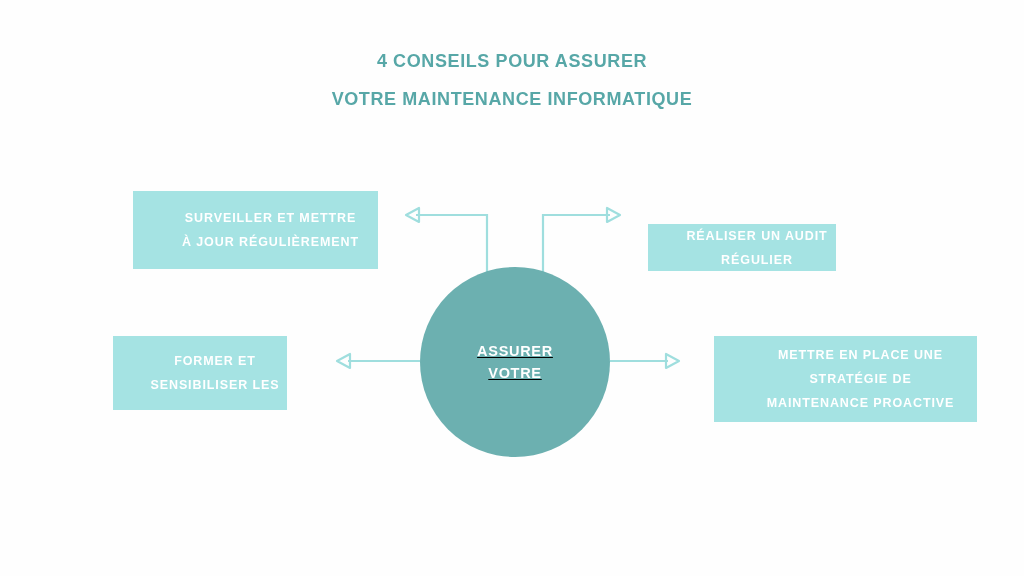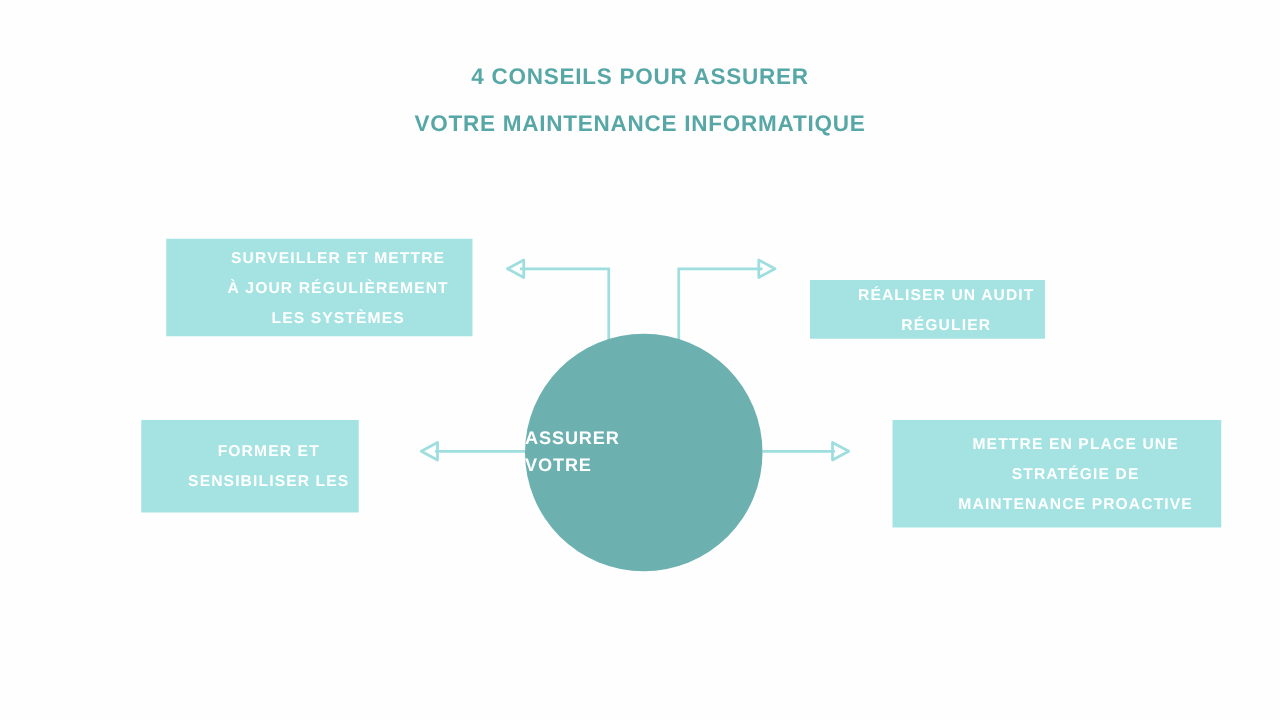--- a/index.html
+++ b/index.html
@@ -40,23 +40,24 @@
   .center-circle {
     position: absolute;
     left: 420px;
     top: 267px;
     width: 190px;
     height: 190px;
     border-radius: 50%;
     background: #6cb0b0;
     display: flex;
     flex-direction: column;
-    align-items: flex-start;
+    align-items: center;
     justify-content: center;
     z-index: 3;
+    text-decoration: underline;
   }
   .center-line {
     color: #ffffff;
     font-size: 14.5px;
     font-weight: bold;
     letter-spacing: 0.7px;
     line-height: 22px;
     text-transform: uppercase;
     white-space: nowrap;
   }
@@ -124,21 +125,20 @@
   </svg>
 
   <div class="center-circle">
     <div class="center-line">ASSURER</div>
     <div class="center-line">VOTRE</div>
   </div>
 
   <div class="tip-box" id="tip-top-left">
     <div class="tip-line">SURVEILLER ET METTRE</div>
     <div class="tip-line">À JOUR RÉGULIÈREMENT</div>
-    <div class="tip-line">LES SYSTÈMES</div>
   </div>
 
   <div class="tip-box" id="tip-top-right">
     <div class="tip-line">RÉALISER UN AUDIT</div>
     <div class="tip-line">RÉGULIER</div>
   </div>
 
   <div class="tip-box" id="tip-bottom-left">
     <div class="tip-line">FORMER ET</div>
     <div class="tip-line">SENSIBILISER LES</div>

